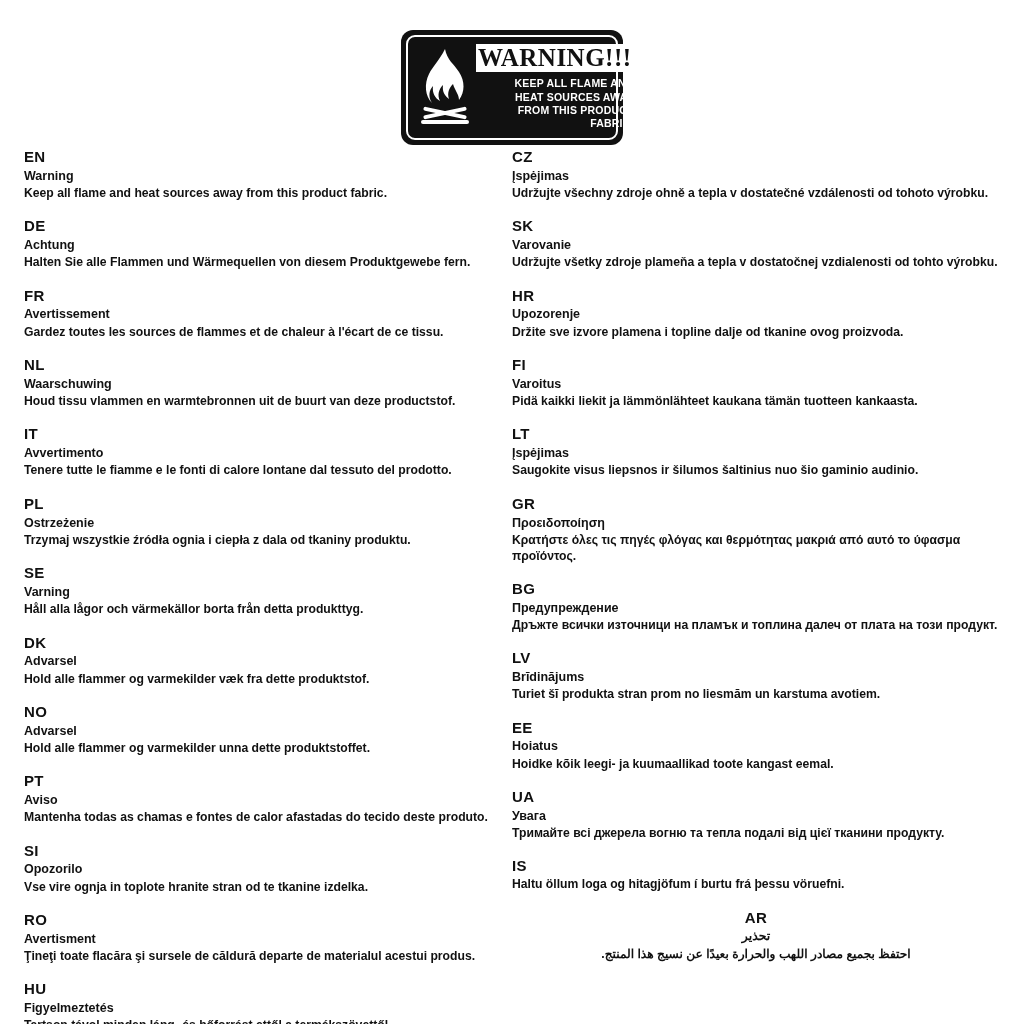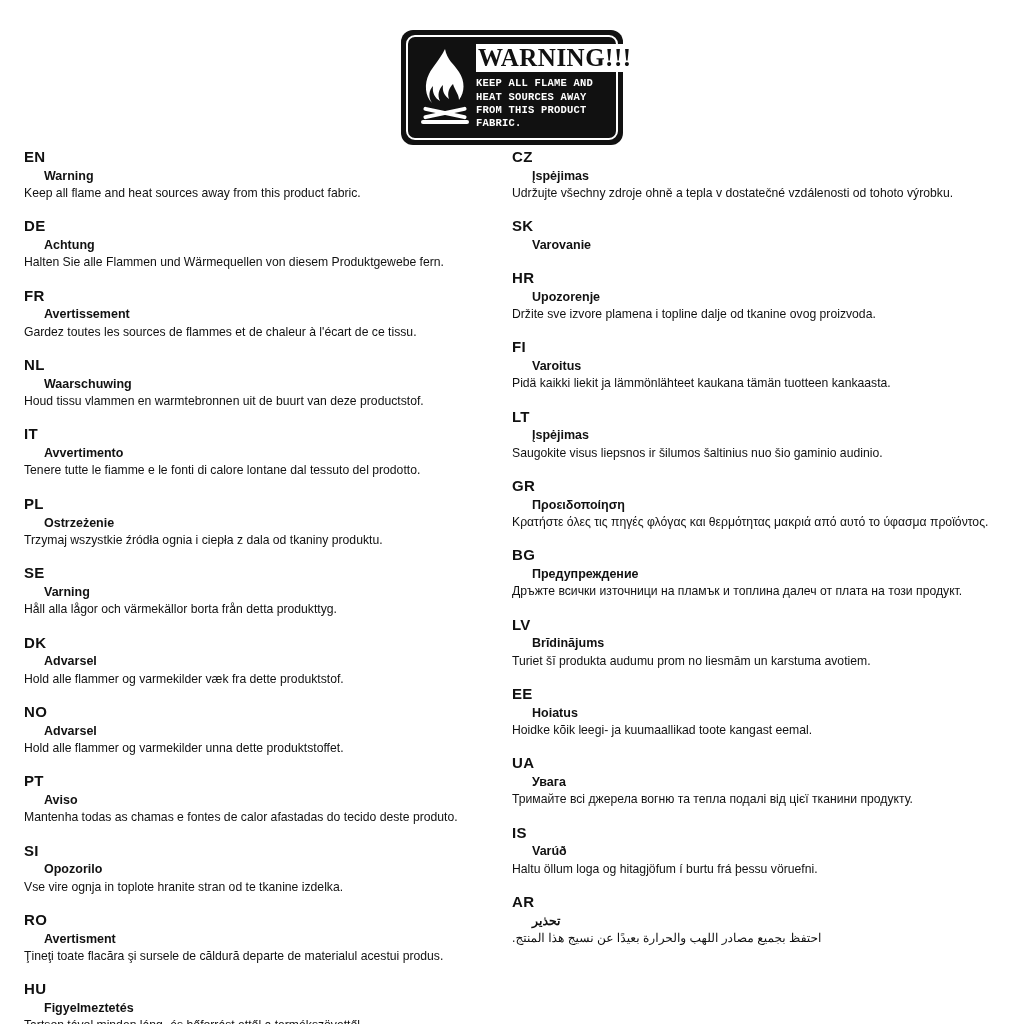--- a/index.html
+++ b/index.html
@@ -45,38 +45,38 @@
   .badge-flame {
     width: 62px;
     height: 88px;
     flex: 0 0 62px;
     display: flex;
     align-items: center;
     justify-content: center;
   }
   .badge-text {
     flex: 1 1 auto;
-    text-align: left;
+    text-align: right;
     color: #ffffff;
     padding-right: 4px;
   }
   .badge-title {
     font-family: "Liberation Serif", serif;
     font-weight: bold;
     font-size: 25px;
     letter-spacing: 0.5px;
     line-height: 1;
     background: #ffffff;
     color: #111111;
     display: block;
     padding: 1px 2px 2px 2px;
     margin-bottom: 5px;
   }
   .badge-sub {
-    font-family: Liberation Mono, monospace;
+    font-family: Liberation Sans, sans-serif;
     font-weight: bold;
     font-size: 10.5px;
     line-height: 1.28;
     letter-spacing: 0.2px;
   }
 
   
   .columns {
     position: absolute;
     left: 0;
@@ -106,29 +106,29 @@
     font-weight: bold;
     letter-spacing: 0.3px;
     line-height: 1.25;
     margin-bottom: 1px;
   }
   .entry-word {
     font-size: 12.5px;
     font-weight: bold;
     line-height: 1.3;
     margin-bottom: 2px;
-    margin-left: 20px;
   }
   .entry-text {
     font-size: 12.2px;
     line-height: 1.3;
+    font-weight: bold;
   }
   .rtl {
     direction: rtl;
-    text-align: left;
+    text-align: center;
   }
 </style>
 </head>
 <body>
 
 <div class="badge-wrap">
   <div class="badge-outer">
     <div class="badge-inner">
       <div class="badge-flame">
         <svg width="60" height="86" viewBox="0 0 60 86" aria-hidden="true">
@@ -239,20 +239,21 @@
 
     <div class="entry">
       <div class="entry-code">CZ</div>
       <div class="entry-word">Įspėjimas</div>
       <div class="entry-text">Udržujte všechny zdroje ohně a tepla v dostatečné vzdálenosti od tohoto výrobku.</div>
     </div>
 
     <div class="entry">
       <div class="entry-code">SK</div>
       <div class="entry-word">Varovanie</div>
+      <div class="entry-text">Udržujte všetky zdroje plameňa a tepla v dostatočnej vzdialenosti od tohto výrobku.</div>
     </div>
 
     <div class="entry">
       <div class="entry-code">HR</div>
       <div class="entry-word">Upozorenje</div>
       <div class="entry-text">Držite sve izvore plamena i topline dalje od tkanine ovog proizvoda.</div>
     </div>
 
     <div class="entry">
       <div class="entry-code">FI</div>
@@ -274,38 +275,37 @@
 
     <div class="entry">
       <div class="entry-code">BG</div>
       <div class="entry-word">Предупреждение</div>
       <div class="entry-text">Дръжте всички източници на пламък и топлина далеч от плата на този продукт.</div>
     </div>
 
     <div class="entry">
       <div class="entry-code">LV</div>
       <div class="entry-word">Brīdinājums</div>
-      <div class="entry-text">Turiet šī produkta audumu prom no liesmām un karstuma avotiem.</div>
+      <div class="entry-text">Turiet šī produkta stran prom no liesmām un karstuma avotiem.</div>
     </div>
 
     <div class="entry">
       <div class="entry-code">EE</div>
       <div class="entry-word">Hoiatus</div>
       <div class="entry-text">Hoidke kõik leegi- ja kuumaallikad toote kangast eemal.</div>
     </div>
 
     <div class="entry">
       <div class="entry-code">UA</div>
       <div class="entry-word">Увага</div>
       <div class="entry-text">Тримайте всі джерела вогню та тепла подалі від цієї тканини продукту.</div>
     </div>
 
     <div class="entry">
       <div class="entry-code">IS</div>
-      <div class="entry-word">Varúð</div>
       <div class="entry-text">Haltu öllum loga og hitagjöfum í burtu frá þessu vöruefni.</div>
     </div>
 
 
     <div class="entry rtl">
       <div class="entry-code">AR</div>
       <div class="entry-word">تحذير</div>
       <div class="entry-text">احتفظ بجميع مصادر اللهب والحرارة بعيدًا عن نسيج هذا المنتج.</div>
     </div>
 

